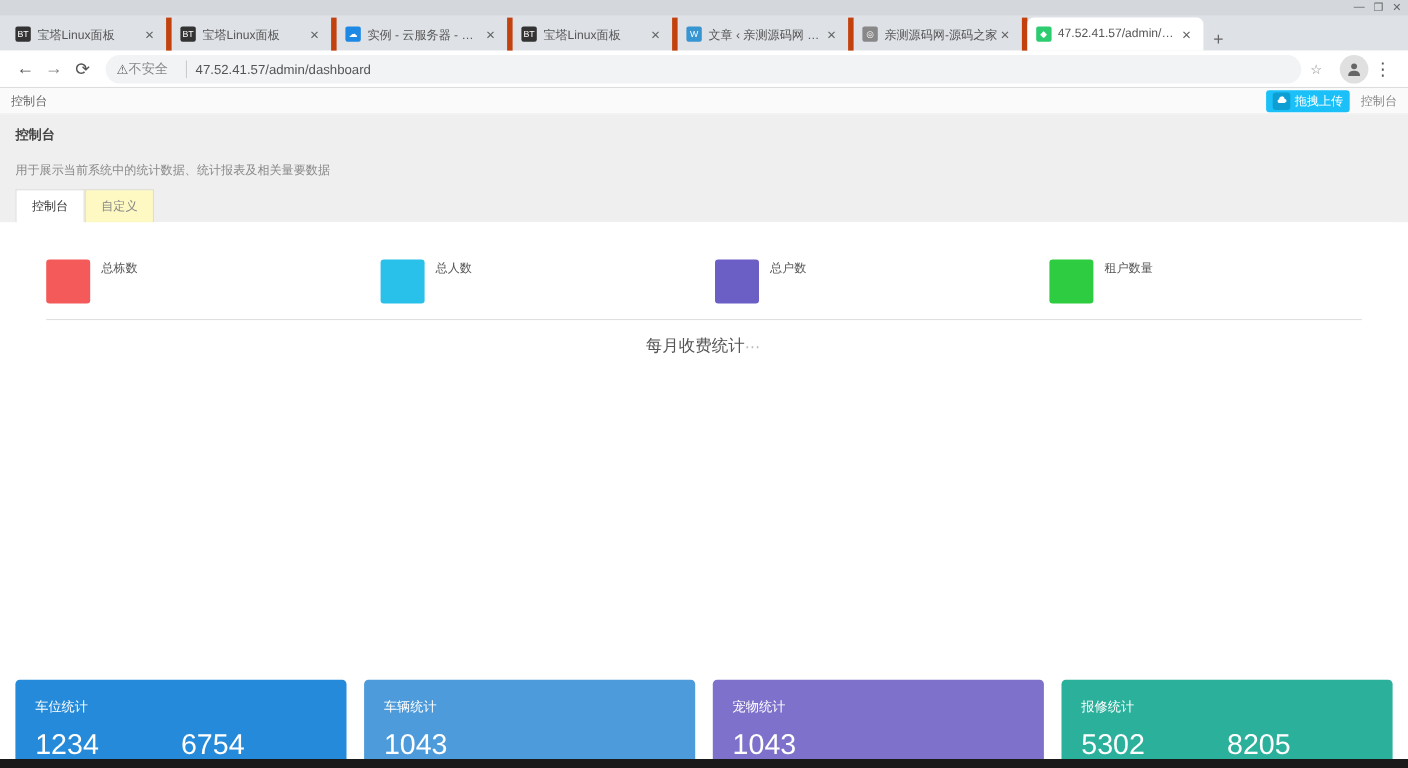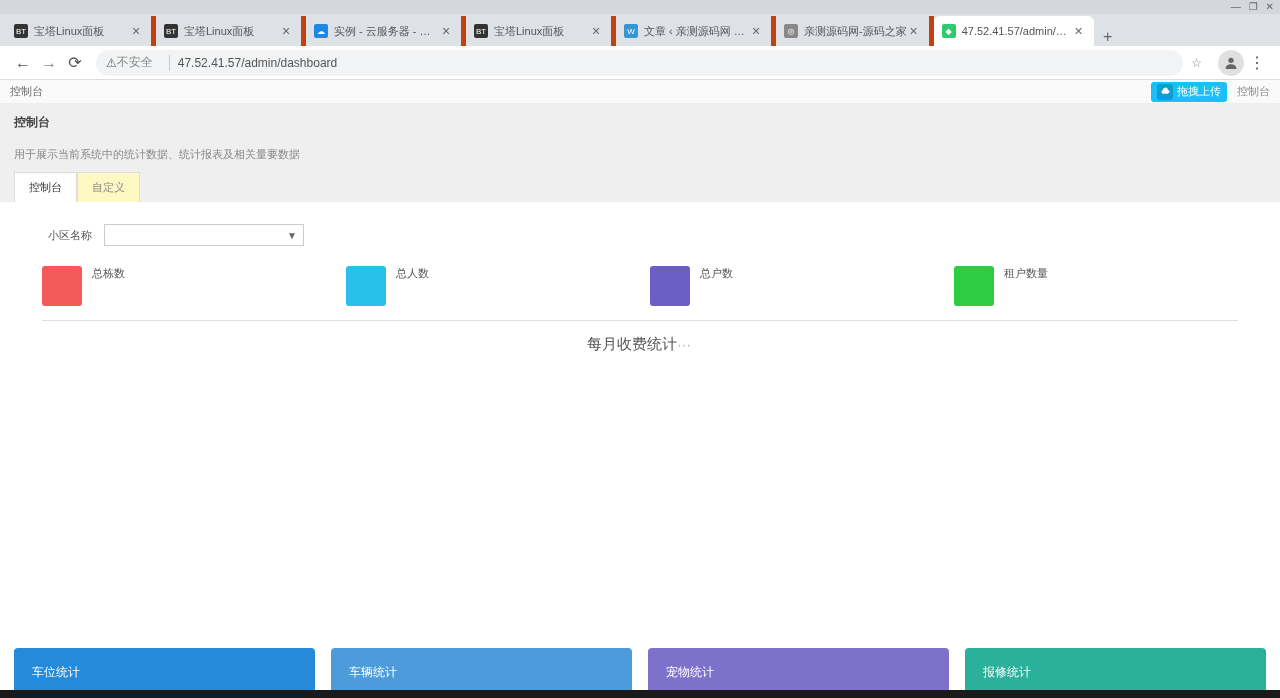--- a/index.html
+++ b/index.html
@@ -146,26 +146,20 @@
   <div class="header-area">
     <div class="header-title">控制台</div>
     <div class="header-sub">用于展示当前系统中的统计数据、统计报表及相关量要数据</div>
     <div class="tabs-row" id="page-tabs">
         <div class="page-tab active">控制台</div>
         <div class="page-tab">自定义</div>
       </div>
   </div>
 
   <div class="main">
-    <div class="filter-row">
-      <span class="filter-label">小区名称</span>
-      <div class="dropdown">
-        <span class="dropdown-arrow">▼</span>
-      </div>
-    </div>
 
     <div class="stat-row" id="stat-row">
         <div class="stat-item">
           <div class="stat-box" style="background:#f45a5a"></div>
           <div class="stat-label">总栋数</div>
         </div>
         <div class="stat-item">
           <div class="stat-box" style="background:#29c0ea"></div>
           <div class="stat-label">总人数</div>
         </div>

